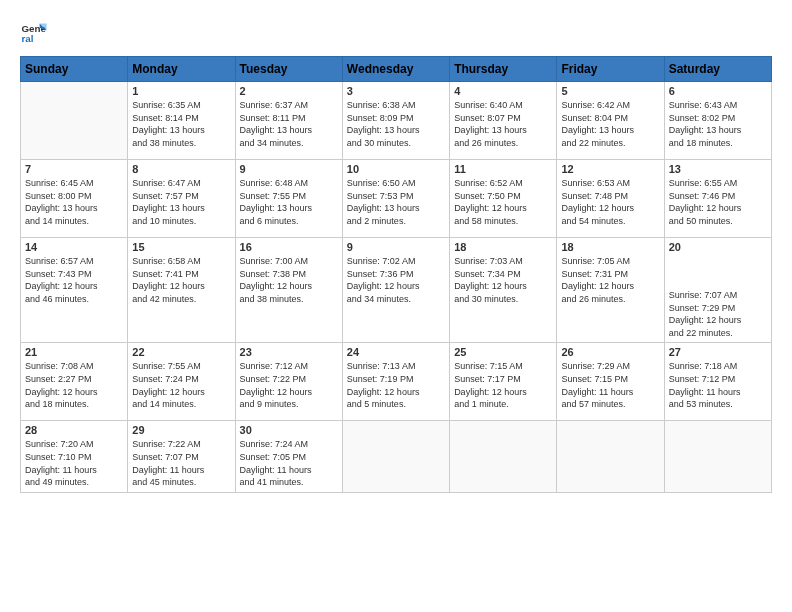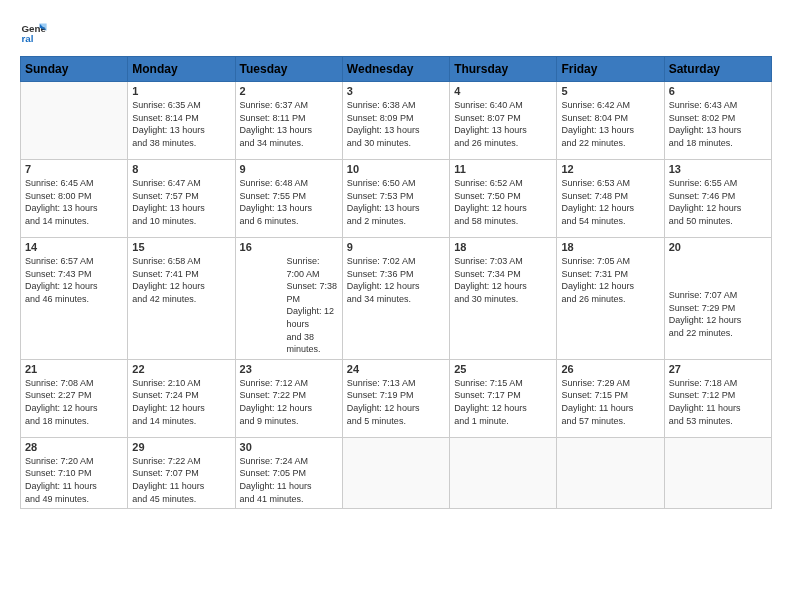--- a/index.html
+++ b/index.html
@@ -230,21 +230,21 @@
           </td>
           <td>
             <span class="day-num">15</span>
             <div class="day-info" style="white-space: pre-line;">Sunrise: 6:58 AM
 Sunset: 7:41 PM
 Daylight: 12 hours
 and 42 minutes.</div>
           </td>
           <td>
             <span class="day-num">16</span>
-            <div class="day-info" style="white-space: pre-line; margin-left: 47px;">Sunrise: 7:00 AM
+            <div class="day-info" style="white-space: pre-line;">Sunrise: 7:00 AM
 Sunset: 7:38 PM
 Daylight: 12 hours
 and 38 minutes.</div>
           </td>
           <td>
             <span class="day-num">9</span>
             <div class="day-info" style="white-space: pre-line;">Sunrise: 7:02 AM
 Sunset: 7:36 PM
 Daylight: 12 hours
 and 34 minutes.</div>
@@ -274,21 +274,21 @@
         <tr class="week-row">
           <td>
             <span class="day-num">21</span>
             <div class="day-info" style="white-space: pre-line;">Sunrise: 7:08 AM
 Sunset: 2:27 PM
 Daylight: 12 hours
 and 18 minutes.</div>
           </td>
           <td>
             <span class="day-num">22</span>
-            <div class="day-info" style="white-space: pre-line;">Sunrise: 2:10 AM
+            <div class="day-info" style="white-space: pre-line;">Sunrise: 7:55 AM
 Sunset: 7:24 PM
 Daylight: 12 hours
 and 14 minutes.</div>
           </td>
           <td>
             <span class="day-num">23</span>
             <div class="day-info" style="white-space: pre-line;">Sunrise: 7:12 AM
 Sunset: 7:22 PM
 Daylight: 12 hours
 and 9 minutes.</div>

